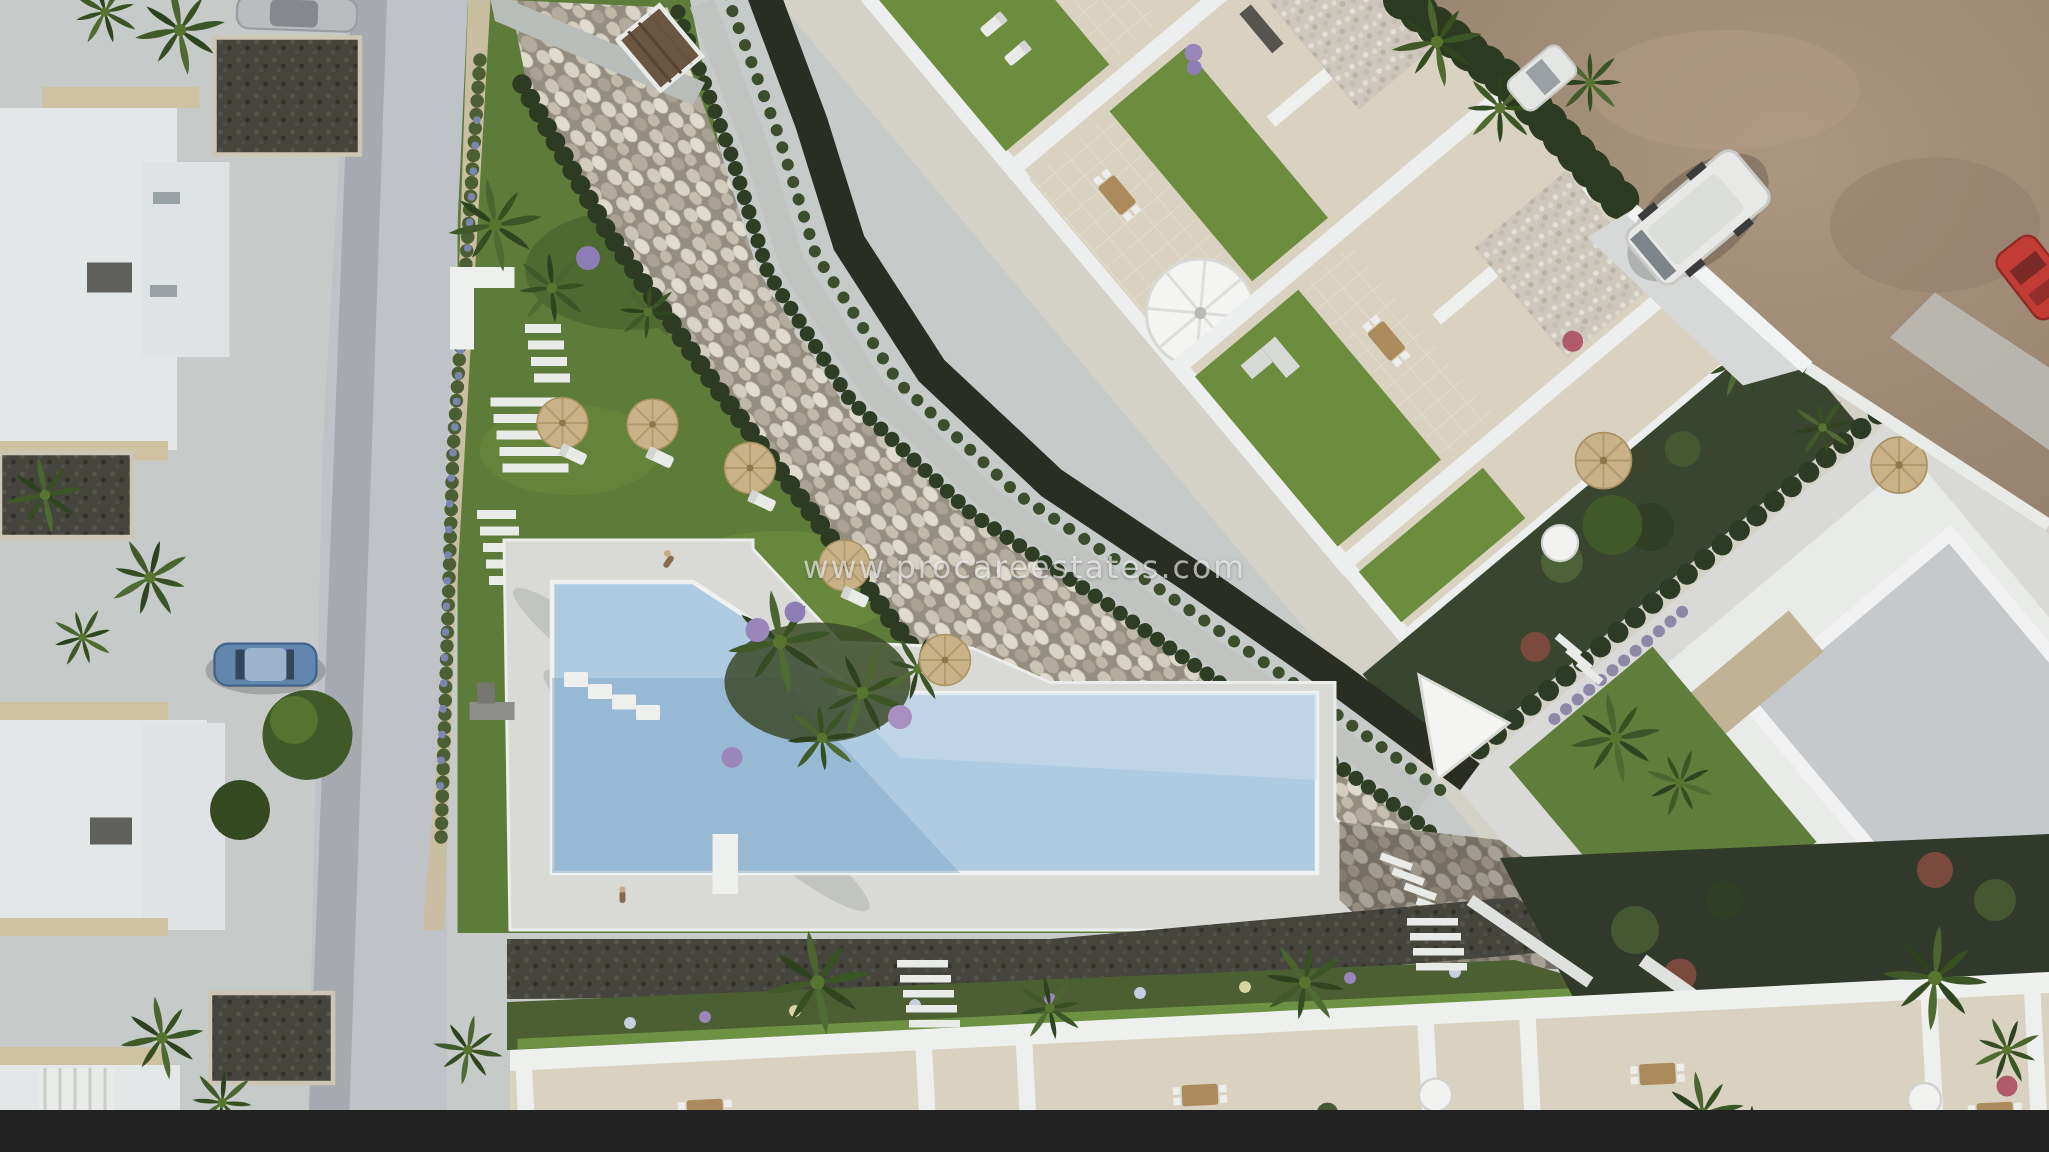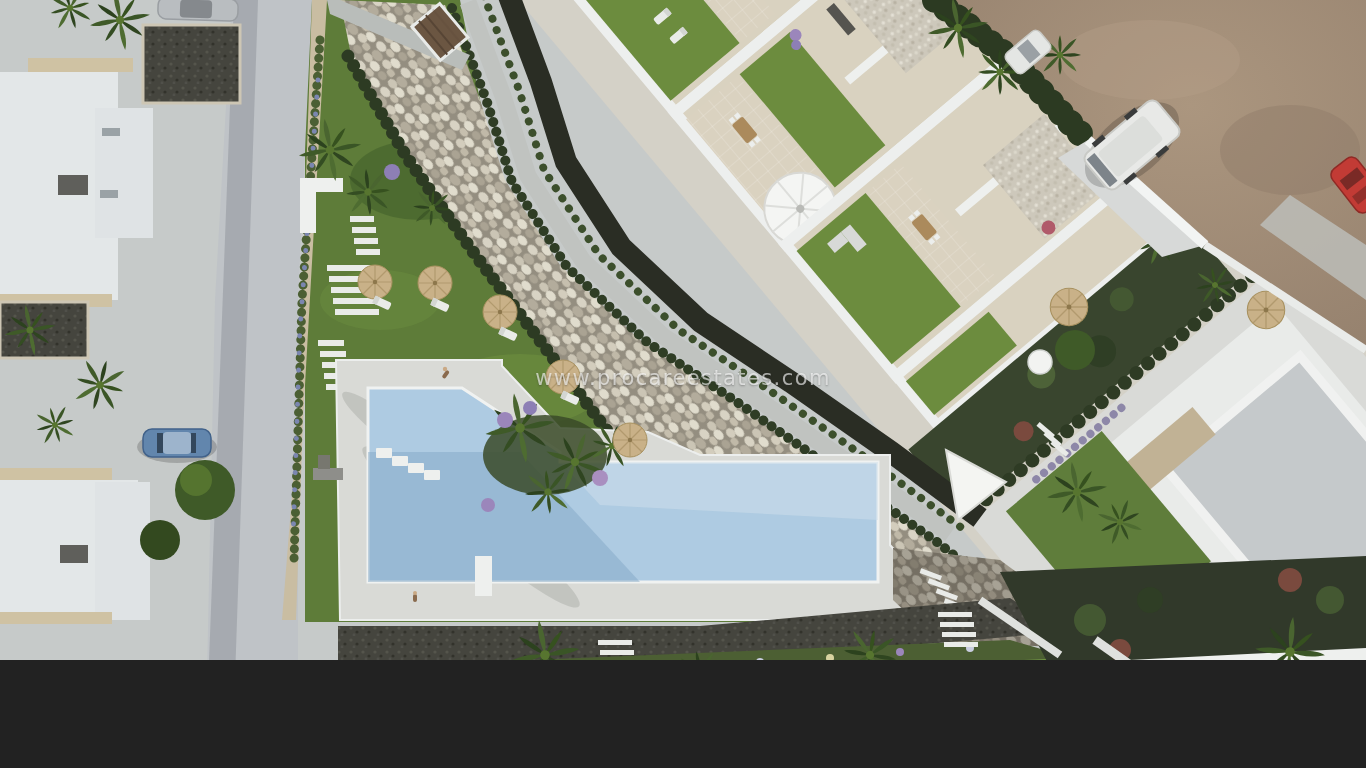--- a/index.html
+++ b/index.html
@@ -1,16 +1,16 @@
 <!DOCTYPE html>
 <html><head>
 <meta charset="utf-8">
 <style>
   html,body{margin:0;padding:0;background:#222;}
-  .stage{position:relative;width:1366px;height:660px;overflow:hidden;
+  .stage{position:relative;width:1366px;height:740px;overflow:hidden;
          font-family:"DejaVu Sans", sans-serif;}
   .stage svg{position:absolute;left:0;top:0;}
   .watermark{position:absolute;left:0;top:366px;width:100%;text-align:center;
     color:rgba(255,255,255,0.62);font-size:21px;letter-spacing:1.4px;
     text-shadow:0 1px 2px rgba(40,40,40,0.35);pointer-events:none;}
 </style>
 </head>
 <body>
 
 <div class="stage">

